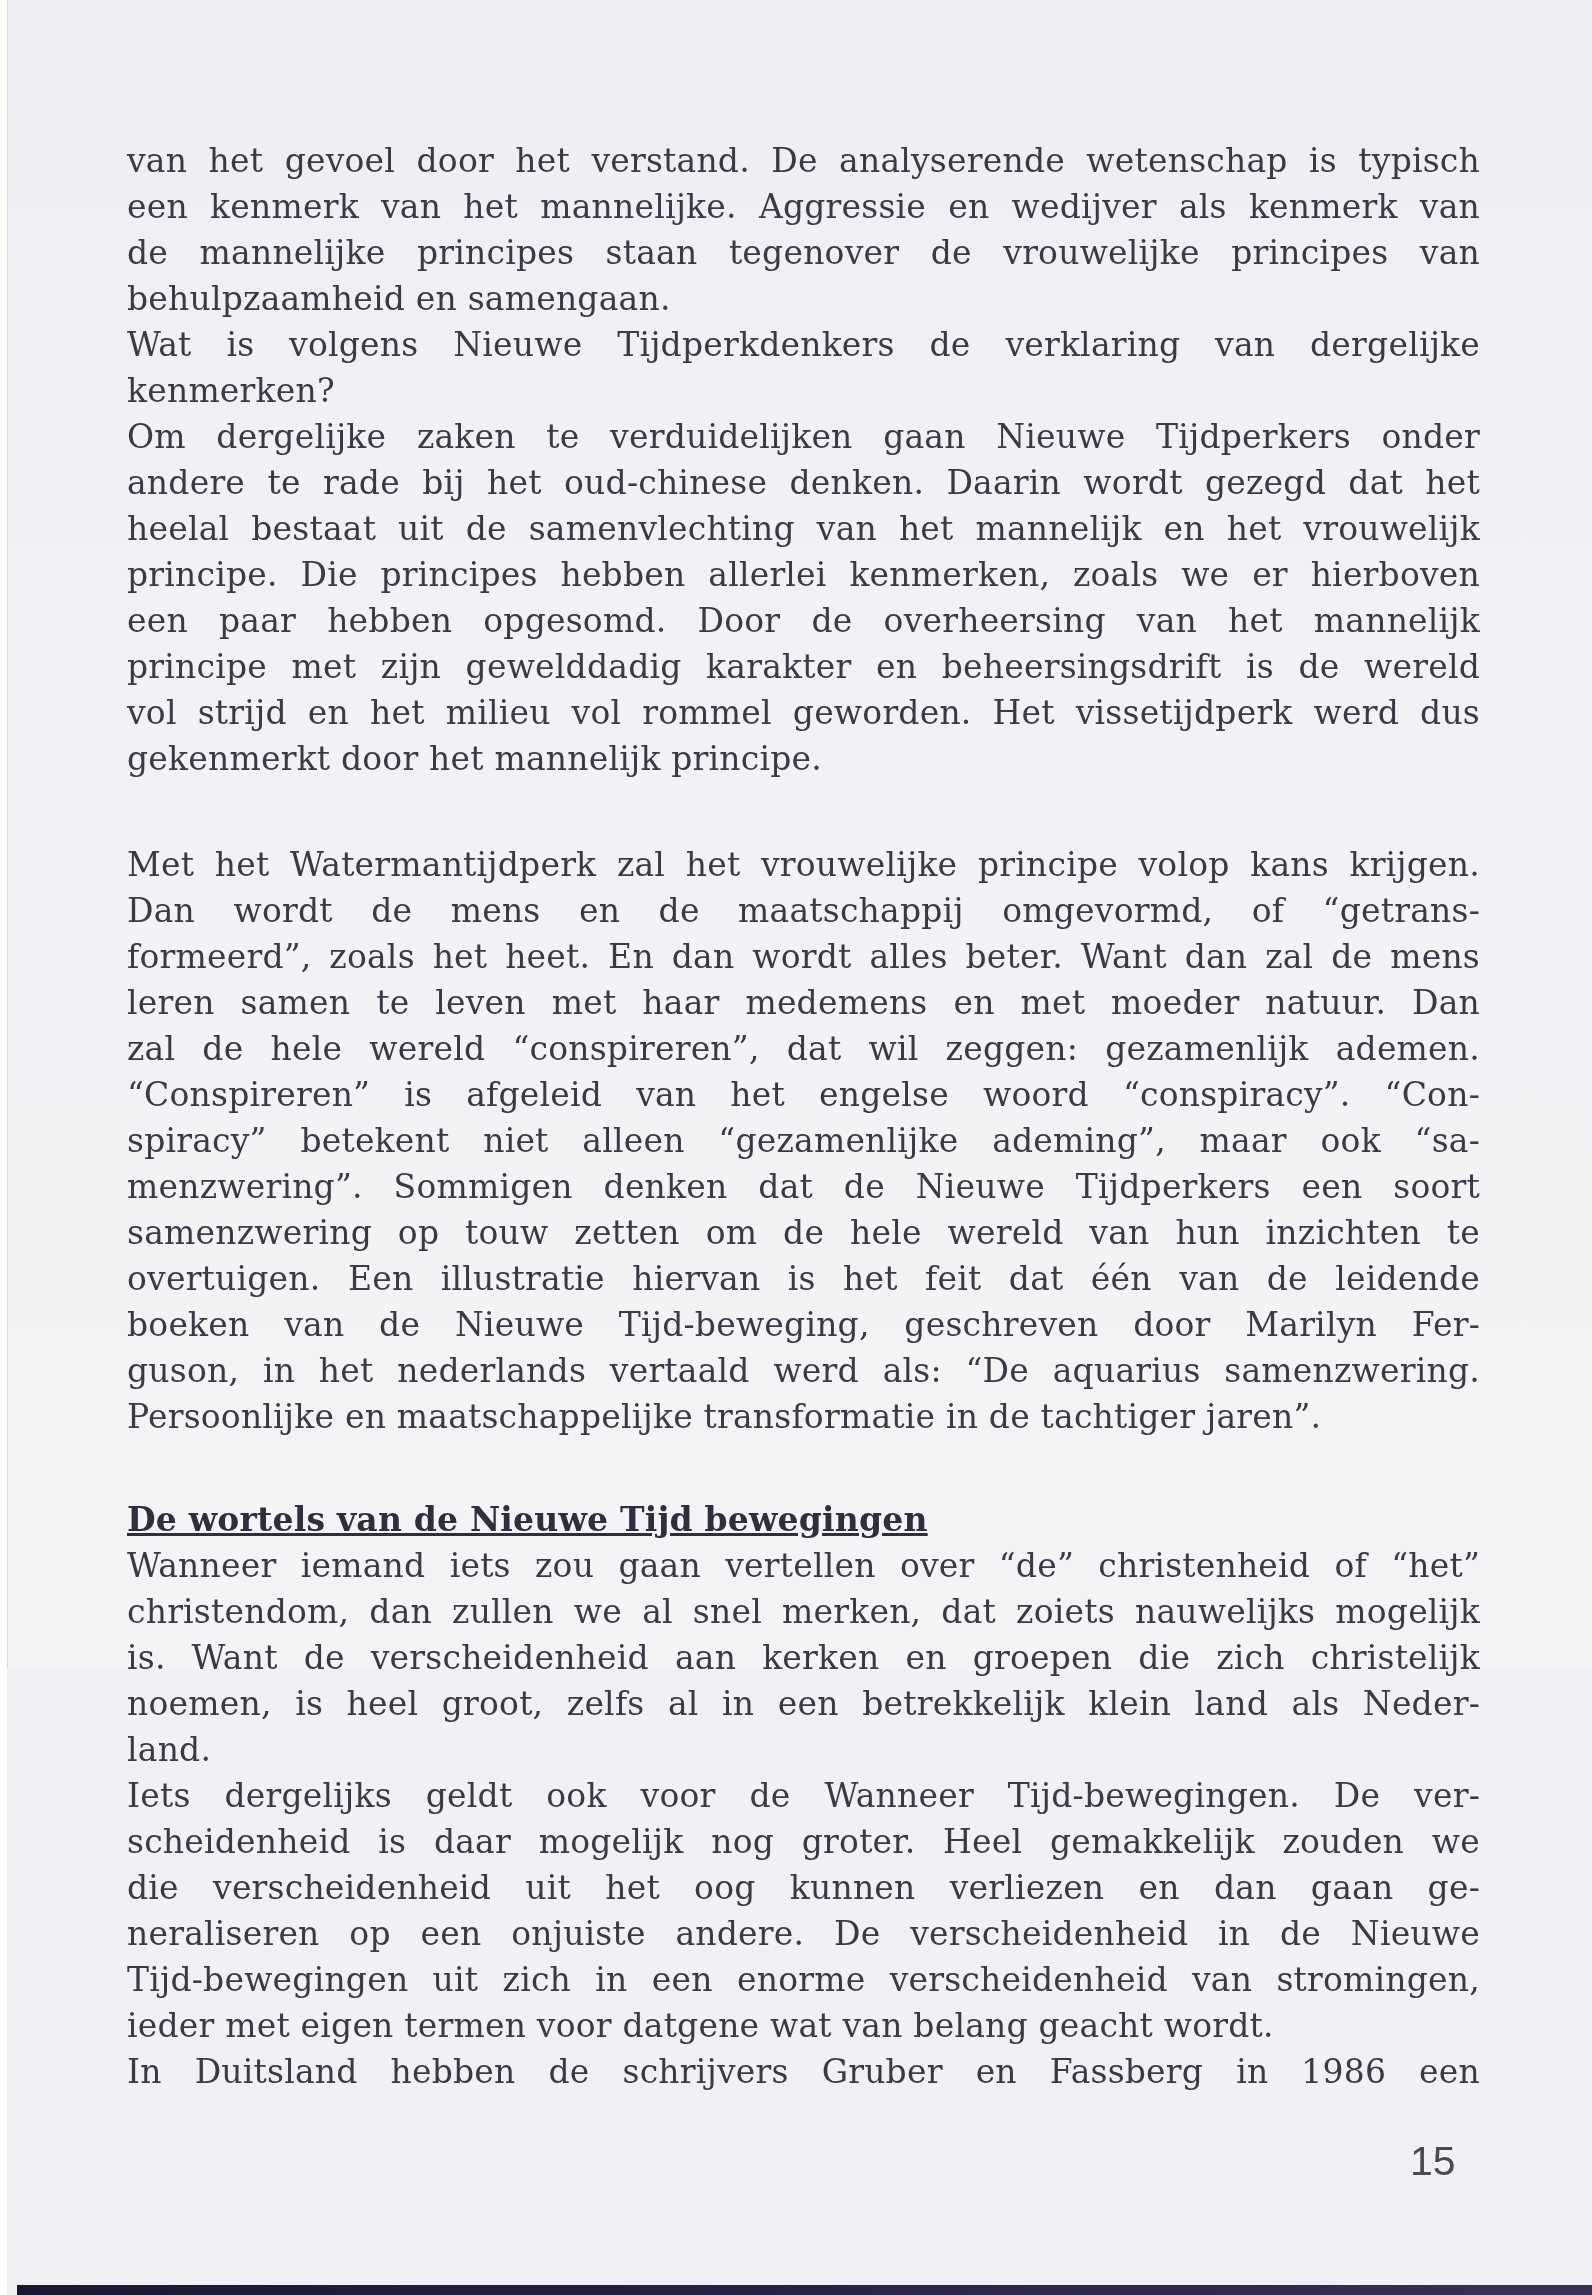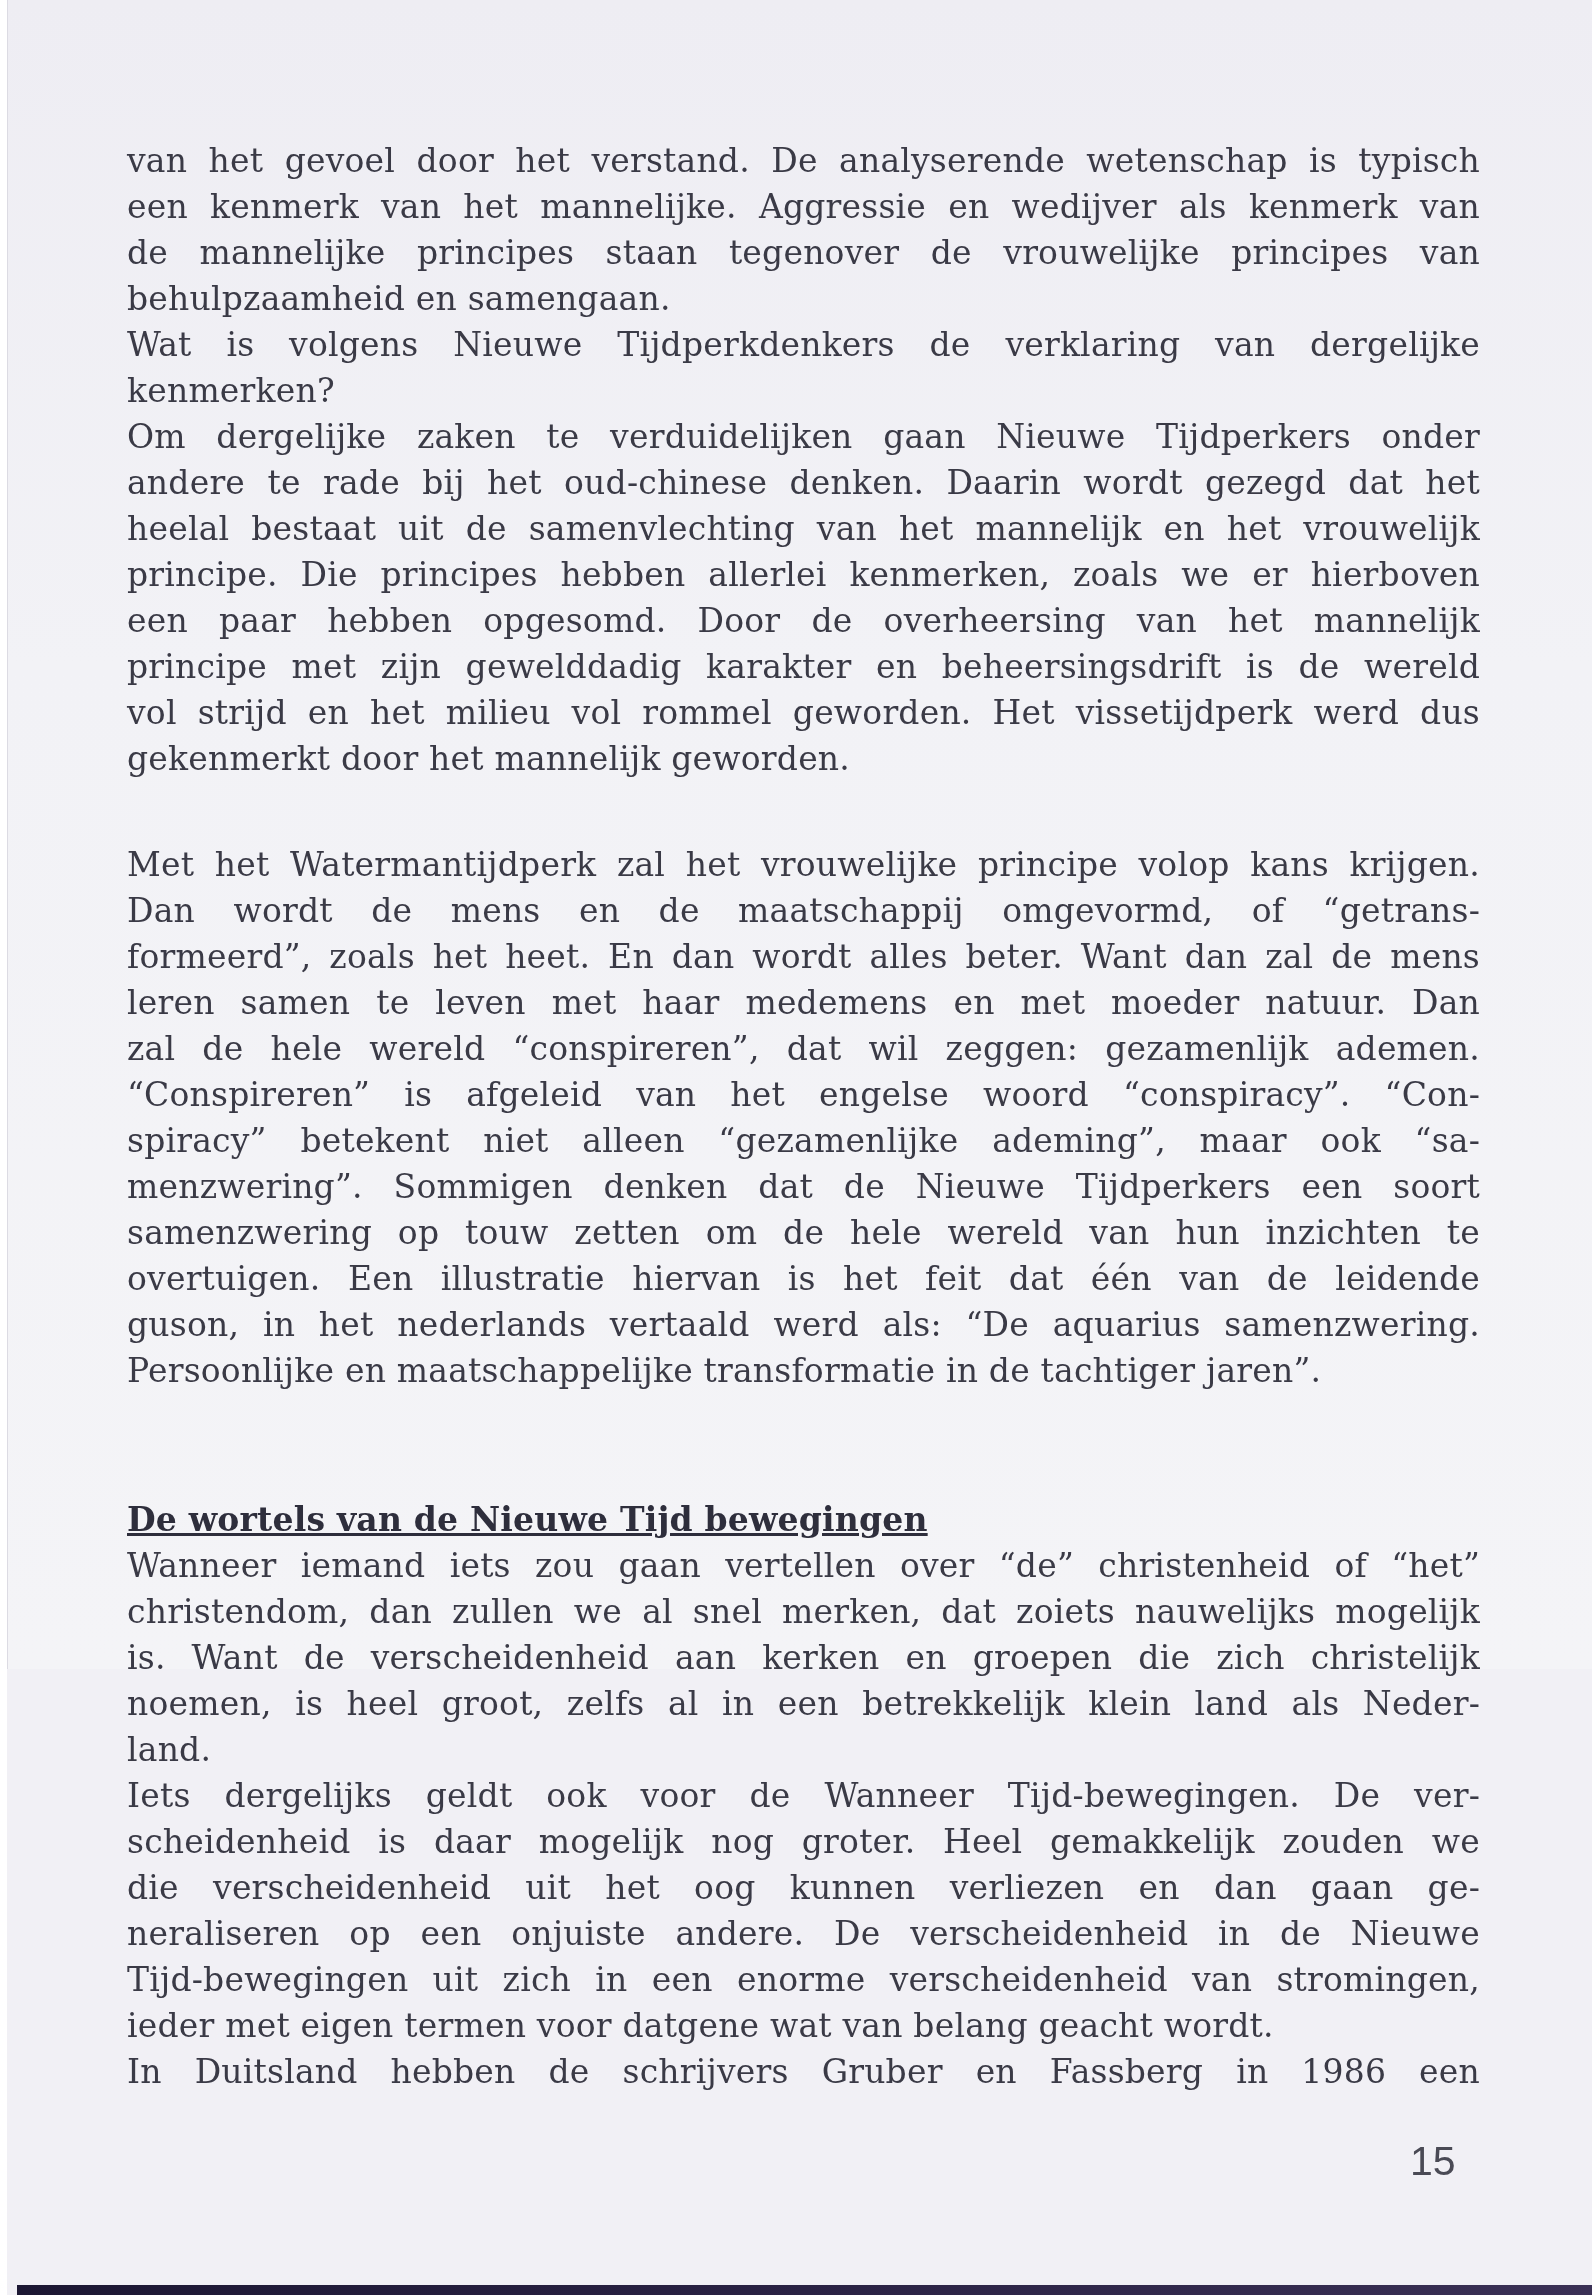--- a/index.html
+++ b/index.html
@@ -97,35 +97,36 @@
     </div>
 
     <div>
       <span class="line">Om dergelijke zaken te verduidelijken gaan Nieuwe Tijdperkers onder</span>
       <span class="line">andere te rade bij het oud-chinese denken. Daarin wordt gezegd dat het</span>
       <span class="line">heelal bestaat uit de samenvlechting van het mannelijk en het vrouwelijk</span>
       <span class="line">principe. Die principes hebben allerlei kenmerken, zoals we er hierboven</span>
       <span class="line">een paar hebben opgesomd. Door de overheersing van het mannelijk</span>
       <span class="line">principe met zijn gewelddadig karakter en beheersingsdrift is de wereld</span>
       <span class="line">vol strijd en het milieu vol rommel geworden. Het vissetijdperk werd dus</span>
-      <span class="line last">gekenmerkt door het mannelijk geworden.</span>
+      <span class="line last">gekenmerkt door het mannelijk principe.</span>
     </div>
   </div>
 
   <div class="text-block" style="top:842px;">
     <span class="line">Met het Watermantijdperk zal het vrouwelijke principe volop kans krijgen.</span>
     <span class="line">Dan wordt de mens en de maatschappij omgevormd, of “getrans-</span>
     <span class="line">formeerd”, zoals het heet. En dan wordt alles beter. Want dan zal de mens</span>
     <span class="line">leren samen te leven met haar medemens en met moeder natuur. Dan</span>
     <span class="line">zal de hele wereld “conspireren”, dat wil zeggen: gezamenlijk ademen.</span>
     <span class="line">“Conspireren” is afgeleid van het engelse woord “conspiracy”. “Con-</span>
     <span class="line">spiracy” betekent niet alleen “gezamenlijke ademing”, maar ook “sa-</span>
     <span class="line">menzwering”. Sommigen denken dat de Nieuwe Tijdperkers een soort</span>
     <span class="line">samenzwering op touw zetten om de hele wereld van hun inzichten te</span>
     <span class="line">overtuigen. Een illustratie hiervan is het feit dat één van de leidende</span>
+    <span class="line">boeken van de Nieuwe Tijd-beweging, geschreven door Marilyn Fer-</span>
     <span class="line">guson, in het nederlands vertaald werd als: “De aquarius samenzwering.</span>
     <span class="line last">Persoonlijke en maatschappelijke transformatie in de tachtiger jaren”.</span>
   </div>
 
   <div class="text-block" style="top:1497px;">
     <span class="line heading">De wortels van de Nieuwe Tijd bewegingen</span>
     <div>
       <span class="line">Wanneer iemand iets zou gaan vertellen over “de” christenheid of “het”</span>
       <span class="line">christendom, dan zullen we al snel merken, dat zoiets nauwelijks mogelijk</span>
       <span class="line">is. Want de verscheidenheid aan kerken en groepen die zich christelijk</span>

